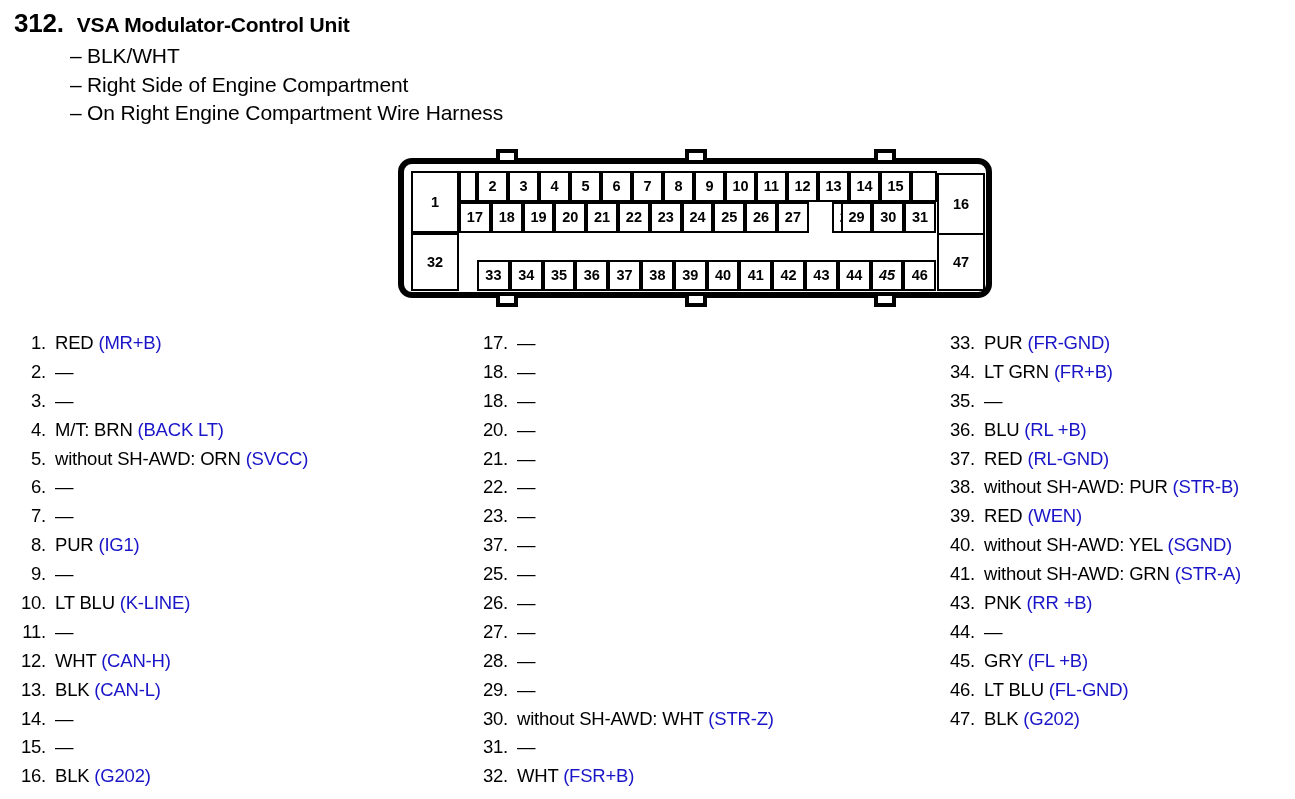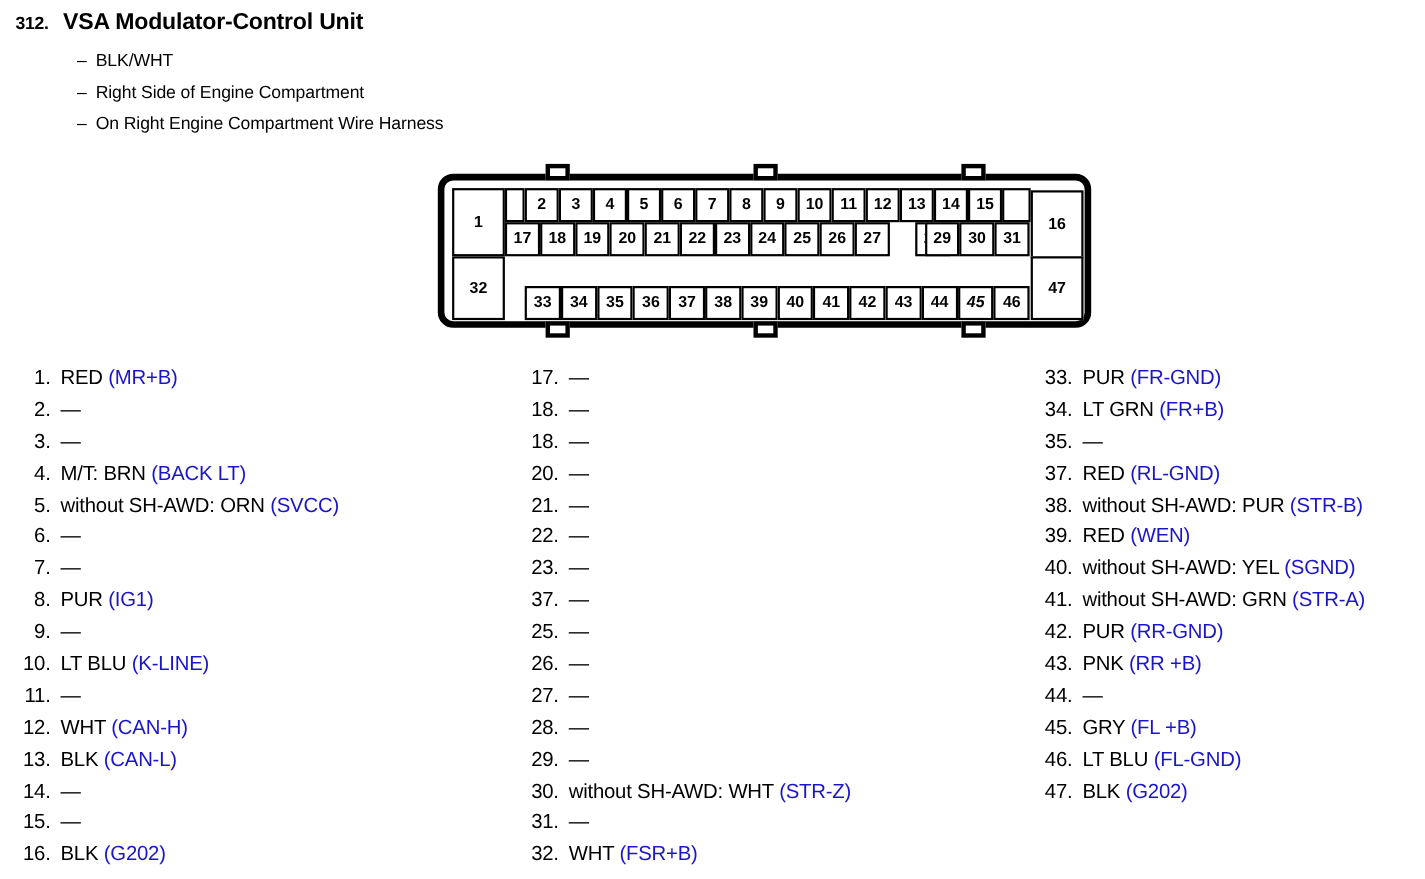--- a/index.html
+++ b/index.html
@@ -24,40 +24,40 @@
     top: 0;
     width: 1295px;
   }
   #title-row {
     position: absolute;
     left: 14px;
     top: 8px;
     white-space: nowrap;
   }
   .title-num {
-    font-size: 16px;
+    font-size: 26px;
     font-weight: bold;
     letter-spacing: -0.2px;
   }
   .title-text {
     font-size: 21px;
     font-weight: bold;
     margin-left: 13px;
     letter-spacing: -0.2px;
   }
   #subtitle-list {
     position: absolute;
     left: 70px;
     top: 42px;
     list-style: none;
     margin: 0;
     padding: 0;
   }
   #subtitle-list li {
-    font-size: 16px;
+    font-size: 21px;
     line-height: 28.5px;
     white-space: nowrap;
     letter-spacing: -0.1px;
   }
   .dash-mark {
     display: inline-block;
     width: 17px;
   }
 
   
@@ -354,44 +354,44 @@
     </div>
     <div class="pin-row">
       <span class="pin-num">34.</span>
       <span class="pin-desc"><span>LT GRN</span> <span class="pin-signal">(FR+B)</span></span>
     </div>
     <div class="pin-row">
       <span class="pin-num">35.</span>
       <span class="pin-desc"><span class="pin-empty">—</span></span>
     </div>
     <div class="pin-row">
+      <span class="pin-num">36.</span>
+      <span class="pin-desc"><span>BLU</span> <span class="pin-signal">(RL +B)</span></span>
+    </div>
+    <div class="pin-row">
       <span class="pin-num">37.</span>
       <span class="pin-desc"><span>RED</span> <span class="pin-signal">(RL-GND)</span></span>
     </div>
     <div class="pin-row">
       <span class="pin-num">38.</span>
       <span class="pin-desc"><span>without SH-AWD: PUR</span> <span class="pin-signal">(STR-B)</span></span>
     </div>
     <div class="pin-row">
       <span class="pin-num">39.</span>
       <span class="pin-desc"><span>RED</span> <span class="pin-signal">(WEN)</span></span>
     </div>
     <div class="pin-row">
       <span class="pin-num">40.</span>
       <span class="pin-desc"><span>without SH-AWD: YEL</span> <span class="pin-signal">(SGND)</span></span>
     </div>
     <div class="pin-row">
       <span class="pin-num">41.</span>
       <span class="pin-desc"><span>without SH-AWD: GRN</span> <span class="pin-signal">(STR-A)</span></span>
     </div>
     <div class="pin-row">
-      <span class="pin-num">42.</span>
-      <span class="pin-desc"><span>PUR</span> <span class="pin-signal">(RR-GND)</span></span>
-    </div>
-    <div class="pin-row">
       <span class="pin-num">43.</span>
       <span class="pin-desc"><span>PNK</span> <span class="pin-signal">(RR +B)</span></span>
     </div>
     <div class="pin-row">
       <span class="pin-num">44.</span>
       <span class="pin-desc"><span class="pin-empty">—</span></span>
     </div>
     <div class="pin-row">
       <span class="pin-num">45.</span>
       <span class="pin-desc"><span>GRY</span> <span class="pin-signal">(FL +B)</span></span>

